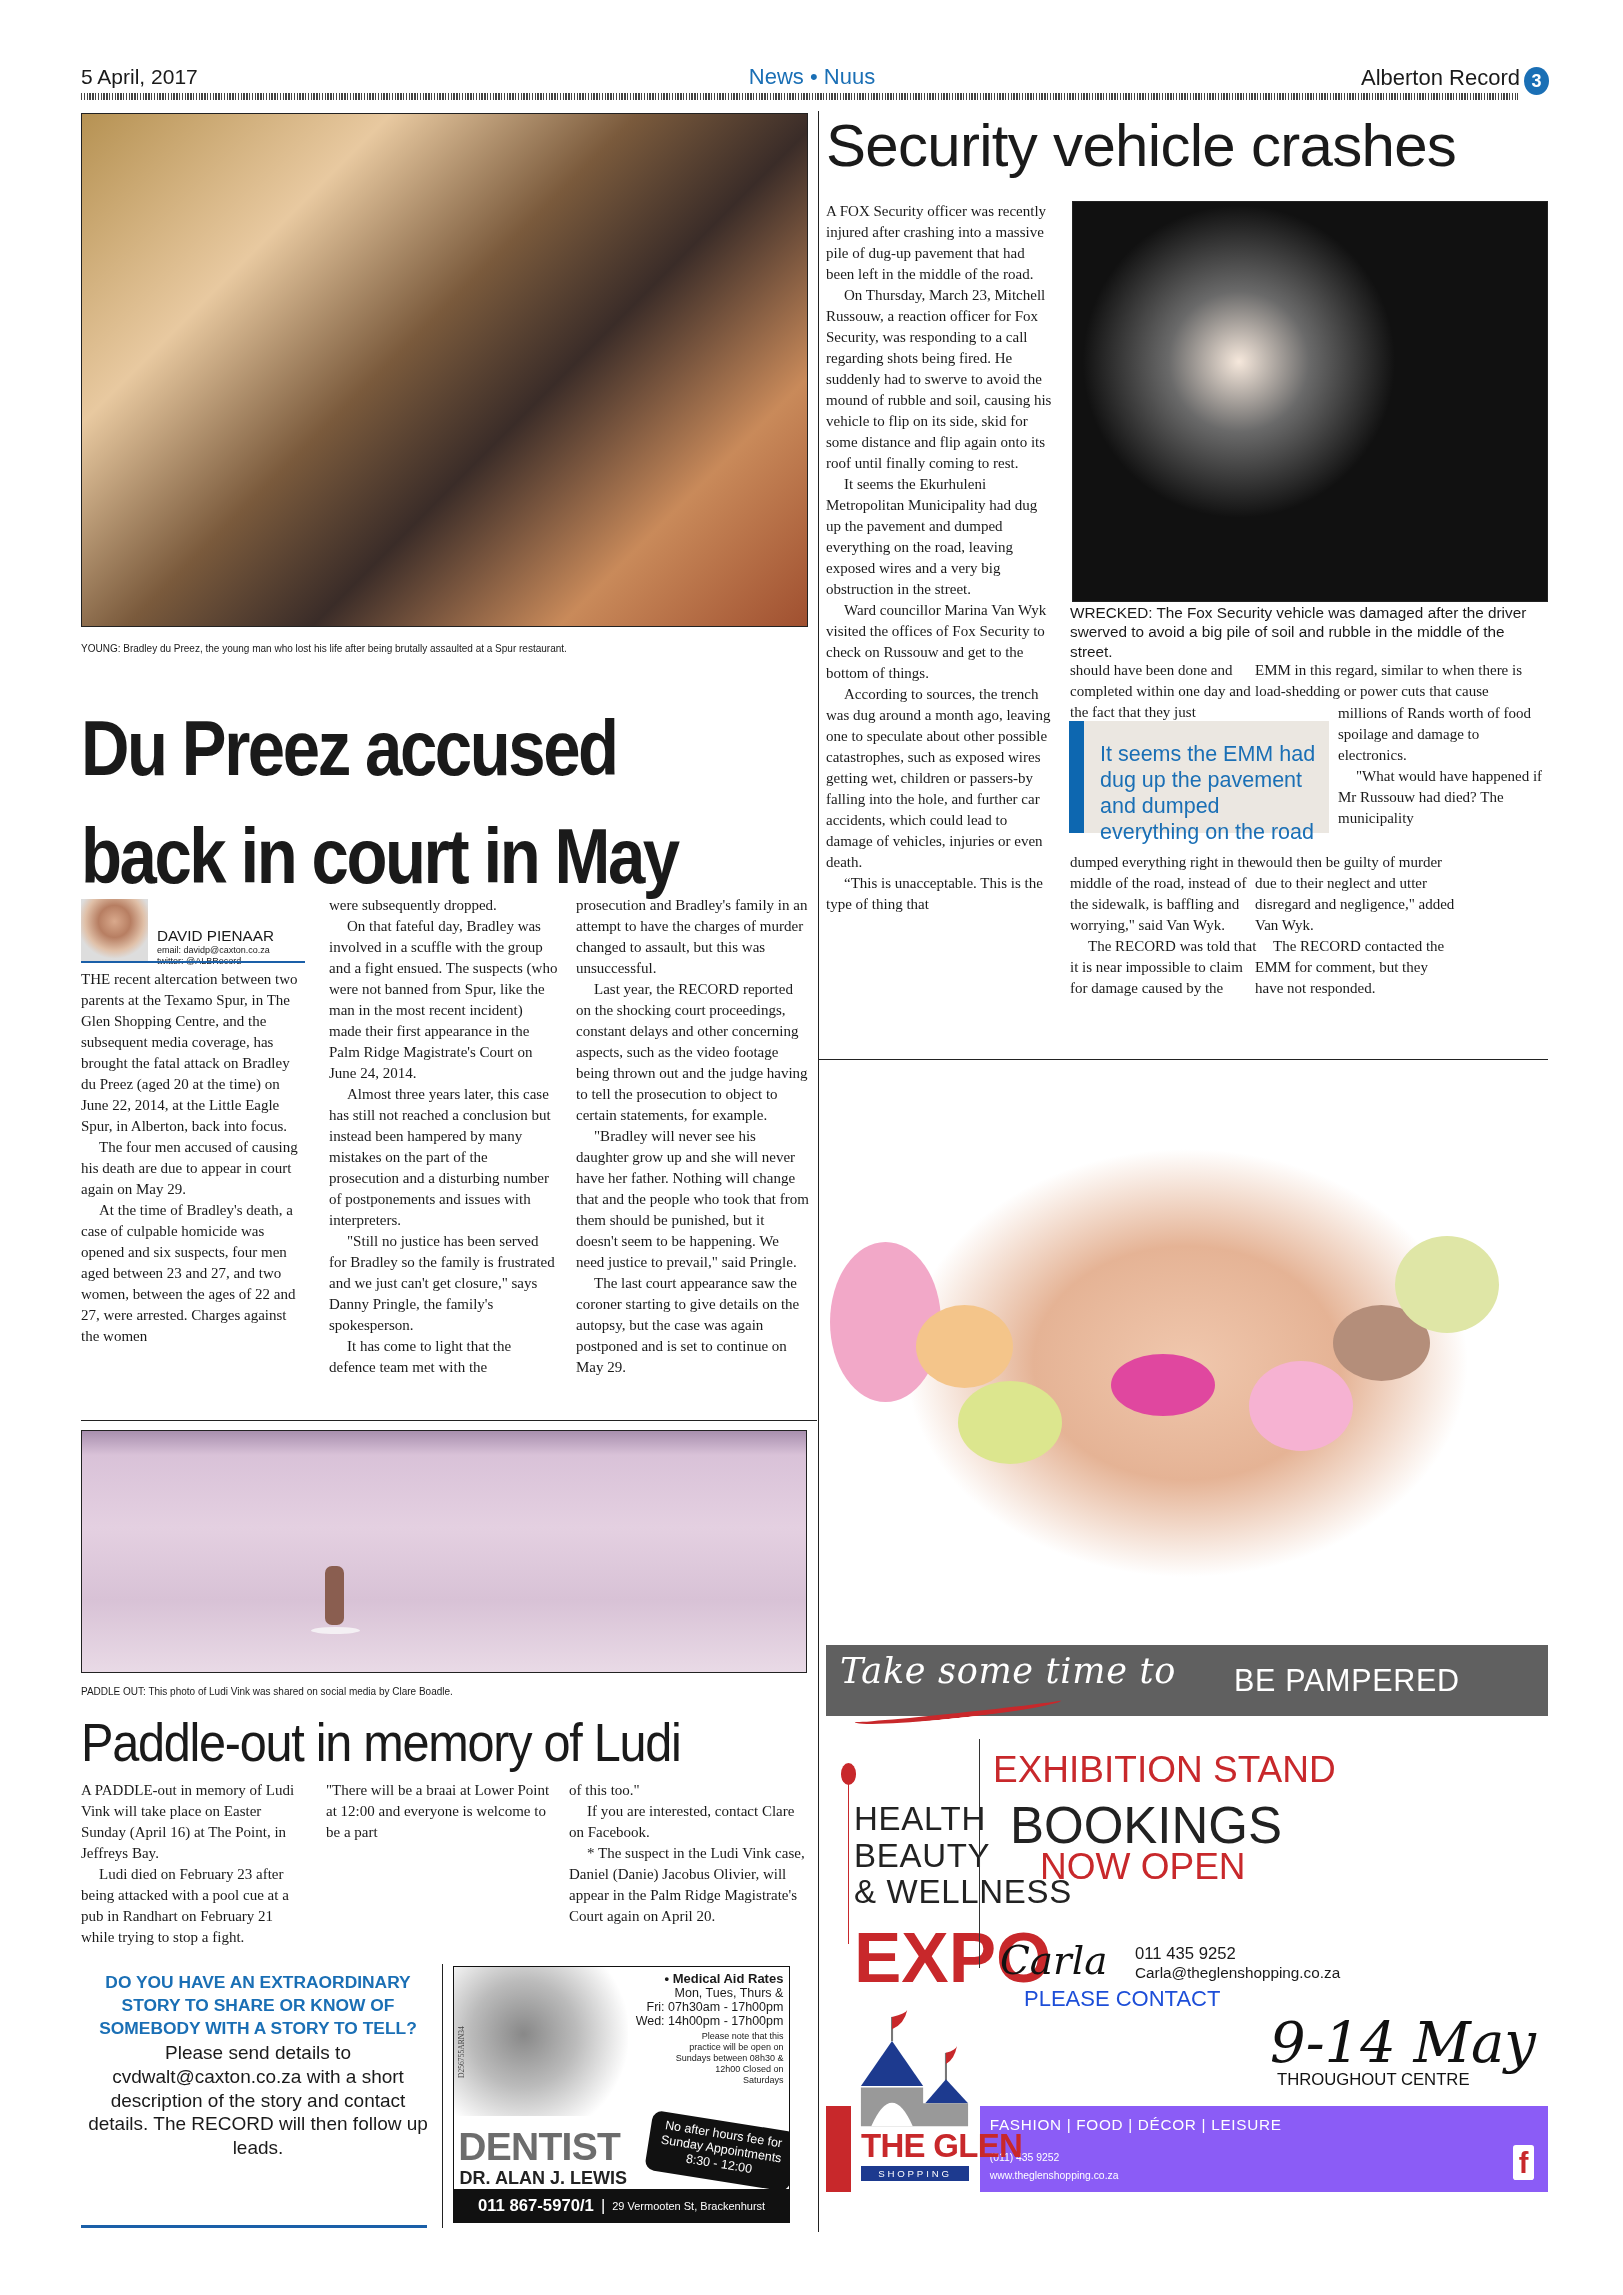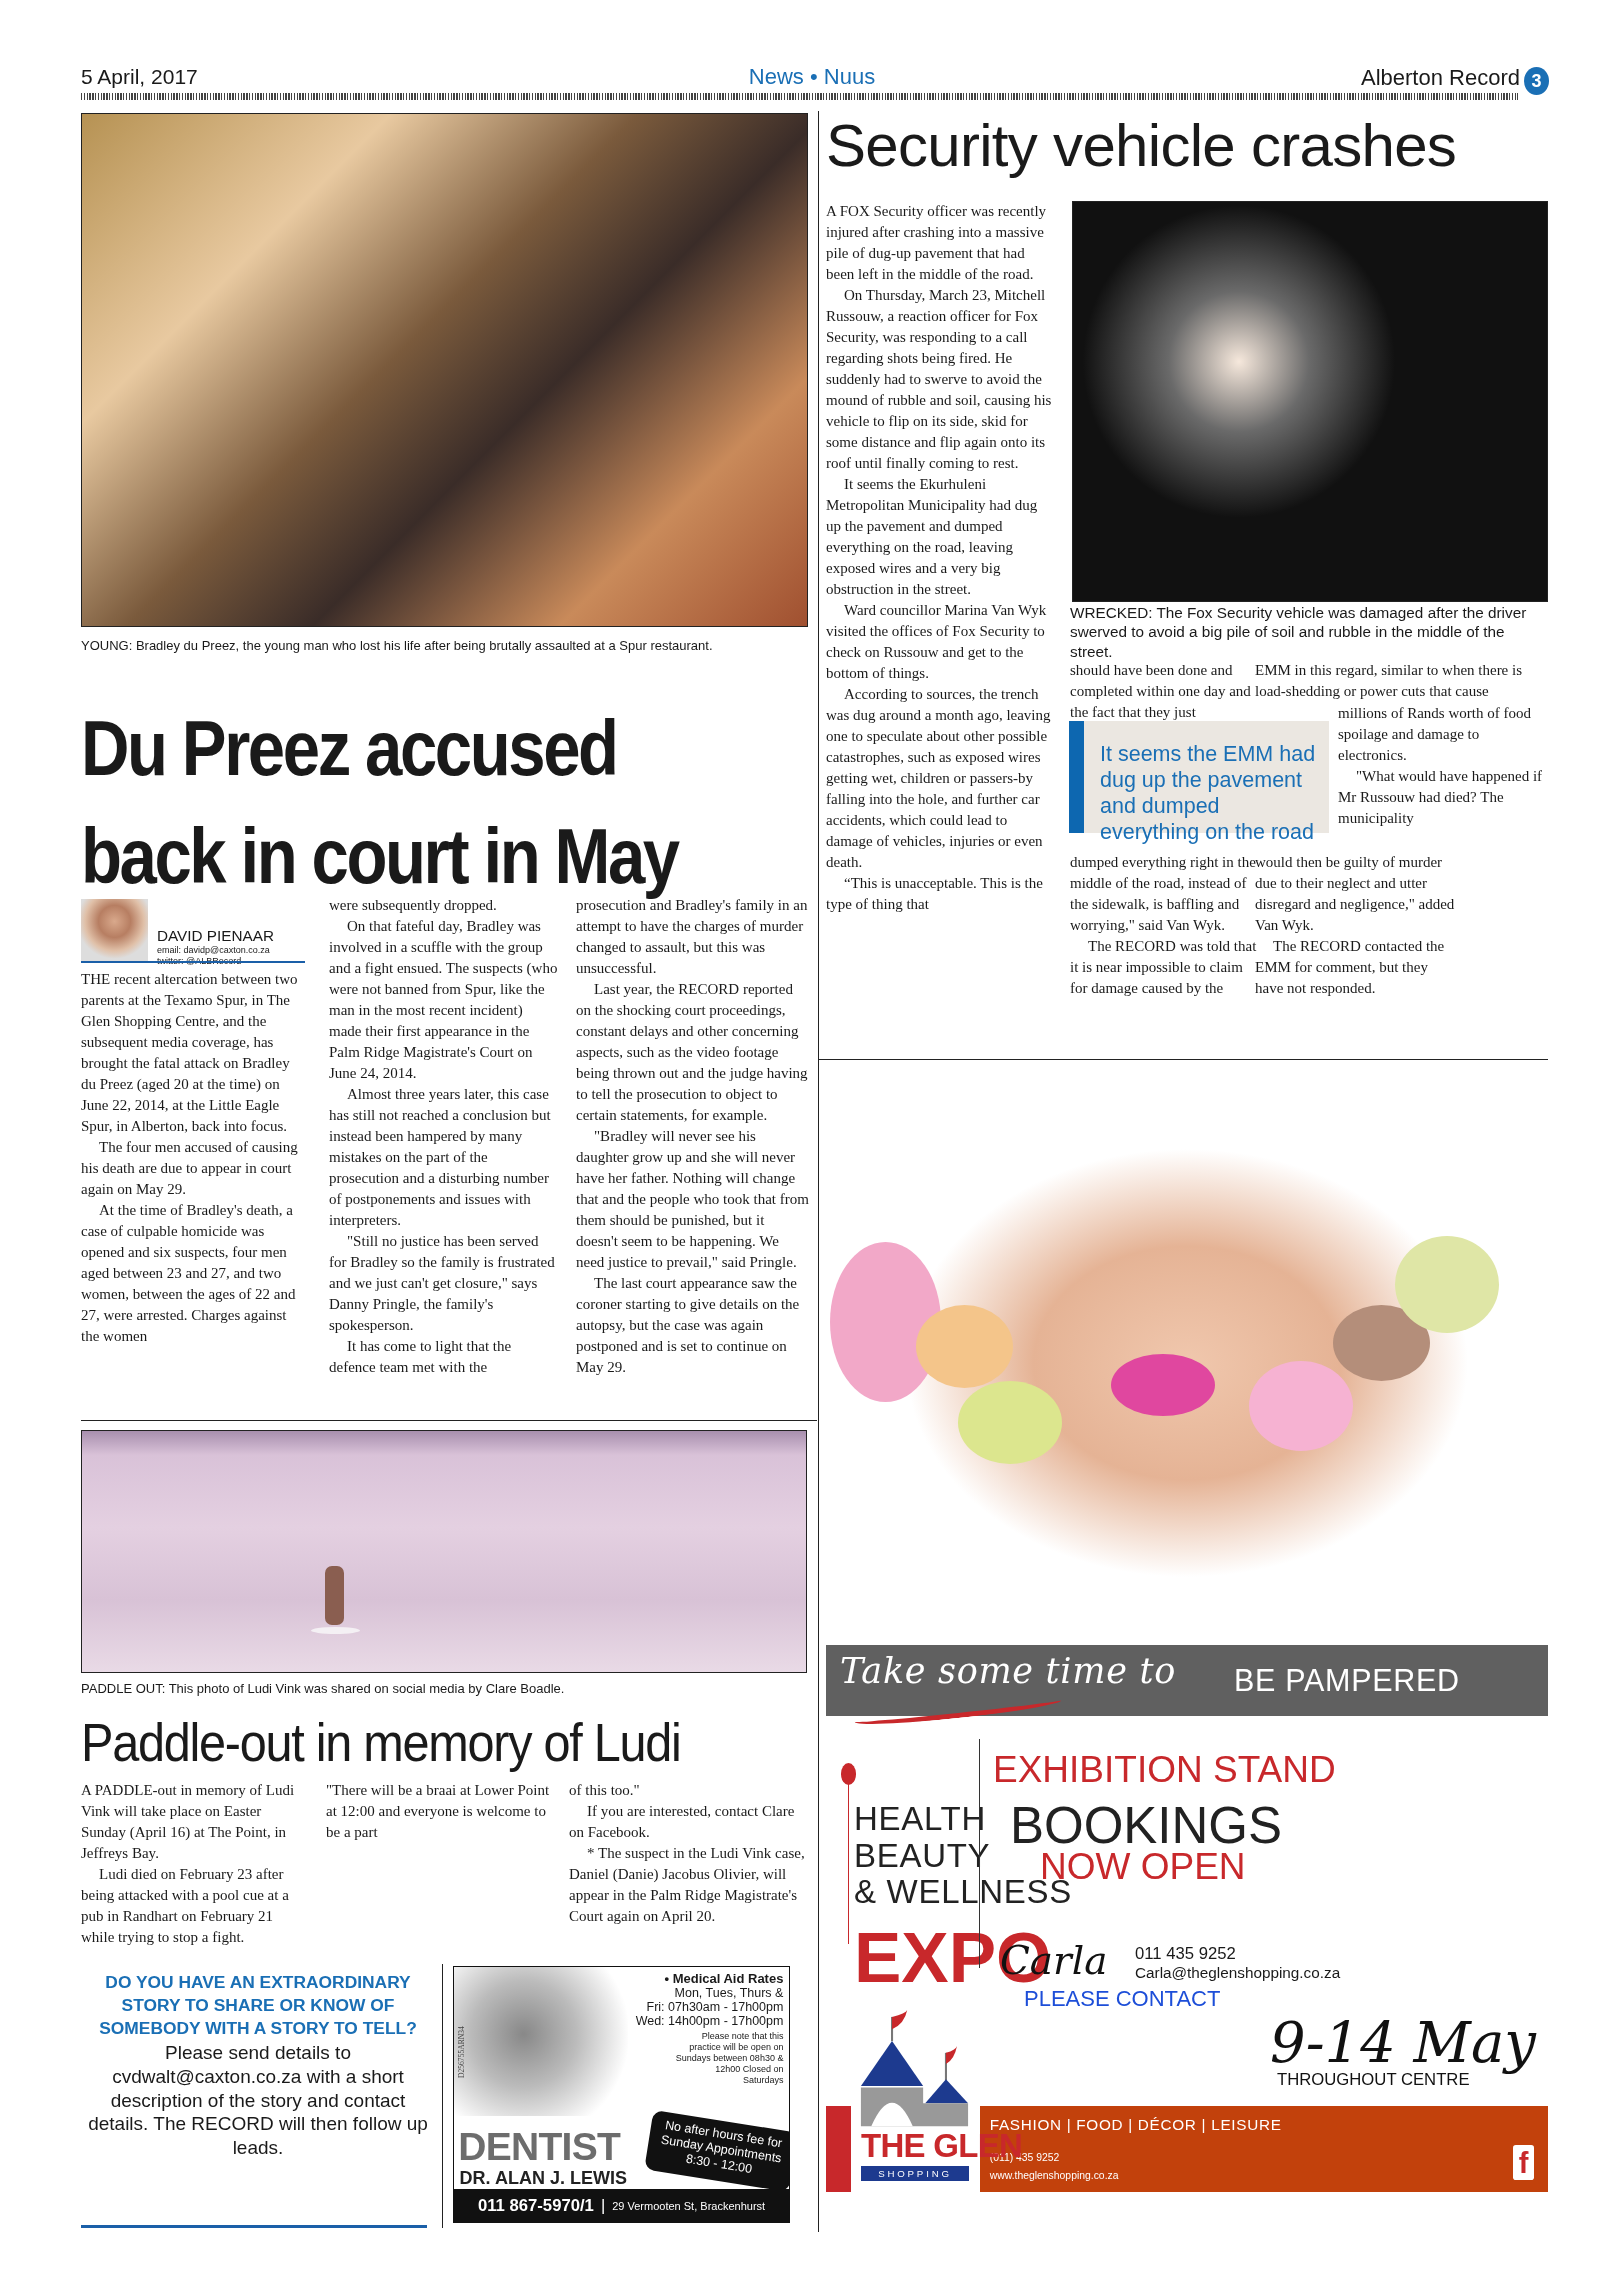--- a/index.html
+++ b/index.html
@@ -22,21 +22,21 @@
     background: linear-gradient(135deg, #b69253 0%, #e8c9a0 25%, #7a5a3c 45%, #3a2c28 60%, #c98a5a 80%, #a05030 100%); }
   .ph-car { left: 1072px; top: 201px; width: 476px; height: 401px;
     background: radial-gradient(circle at 35% 40%, #f6e8dc 0, #6a6a6a 18%, #111 40%), linear-gradient(160deg, #1b1512, #2a1d18 50%, #3b2a24); }
   .ph-surf { left: 81px; top: 1430px; width: 726px; height: 243px;
     background: linear-gradient(180deg, #a88fae 0%, #d9c2d8 10%, #e4d0e1 40%, #d8c2d6 70%, #e9dae6 100%); }
   .ph-face { left: 826px; top: 1138px; width: 722px; height: 500px;
     background: radial-gradient(ellipse at 50% 45%, #f0c7ad 0, #e5b395 30%, #fff 55%); }
   .face-lips { left: 1111px; top: 1354px; width: 104px; height: 62px; background: #e0479f; border-radius: 50%; }
   .mac { border-radius: 50%; }
 
-  .cap { font-family: "Liberation Sans", sans-serif; font-size: 13px; line-height: 17px; }
+  .cap { font-family: "Liberation Sans", sans-serif; font-size: 10px; line-height: 23px; }
 
   
   .h-security { left: 826px; top: 111px; font-family: "Liberation Sans", sans-serif; font-size: 60px; letter-spacing: -0.7px; }
   .h-dupreez { left: 81px; top: 694px; width: 736px; font-family: "Liberation Sans", sans-serif; font-weight: bold; font-size: 78px; line-height: 108px; letter-spacing: -2.8px; transform: scaleX(0.86); transform-origin: left; }
   .h-paddle { left: 81px; top: 1711px; font-family: "Liberation Sans", sans-serif; font-size: 54px; letter-spacing: -1.4px; transform: scaleX(0.9); transform-origin: left; }
 
   .col { font-size: 15px; line-height: 21px; text-align: left; }
   .col p { text-indent: 0; }
   .col p + p { text-indent: 18px; }
 
@@ -88,21 +88,21 @@
   .ex-book { left: 1010px; top: 1796px; font-family: "Liberation Sans", sans-serif; font-size: 51px; color: #222; }
   .ex-open { left: 1040px; top: 1846px; font-family: "Liberation Sans", sans-serif; font-size: 37px; color: #c8282b; }
   .ex-contact { left: 1024px; top: 1986px; font-family: "Liberation Sans", sans-serif; font-size: 22px; color: #1d4ed8; }
   .ex-carla { left: 1000px; top: 1938px; font-family: "DejaVu Serif", serif; font-style: italic; font-size: 39px; color: #111; }
   .ex-phone { left: 1048px; top: 1944px; font-family: "Liberation Sans", sans-serif; font-size: 16.7px; }
   .ex-mail { left: 1048px; top: 1964px; font-family: "Liberation Sans", sans-serif; font-size: 15.3px; }
   .ex-date { left: 1045px; top: 2010px; font-family: "DejaVu Serif", serif; font-style: italic; font-size: 56px; color: #111; }
   .ex-through { left: 1048px; top: 2070px; font-family: "Liberation Sans", sans-serif; font-size: 16.7px; color: #111; }
 
   .glen-red-l { left: 826px; top: 2106px; width: 25px; height: 86px; background: #c8282b; }
-  .glen-red-r { left: 980px; top: 2106px; width: 568px; height: 86px; background: #c2410c; color: #fff; font-family: "Liberation Sans", sans-serif; }
+  .glen-red-r { left: 980px; top: 2106px; width: 568px; height: 86px; background: #8b5cf6; color: #fff; font-family: "Liberation Sans", sans-serif; }
   .glen-cats { left: 9.7px; top: 9.7px; font-size: 15.3px; letter-spacing: 0.7px; }
   .glen-ph { left: 9.7px; top: 46px; font-size: 10.4px; }
   .glen-web { left: 9.7px; top: 64px; font-size: 10.4px; }
   .fb { right: 14px; top: 39px; width: 18px; height: 35px; background: #fff; color: #c8282b; font-weight: bold; font-size: 29px; line-height: 36px; text-align: center; border-radius: 2.8px; width: 21px; }
   .glen-name { left: 861px; top: 2127px; font-family: "Liberation Sans", sans-serif; font-weight: bold; font-size: 33px; color: #c8282b; letter-spacing: -0.7px; }
   .glen-shop { left: 861px; top: 2166px; width: 108px; height: 15.3px; background: #1d3a8f; color: #fff; font-family: "Liberation Sans", sans-serif; font-size: 9.7px; letter-spacing: 2.8px; text-align: center; line-height: 15.3px; }
 </style>
 </head>
 <body>
 

